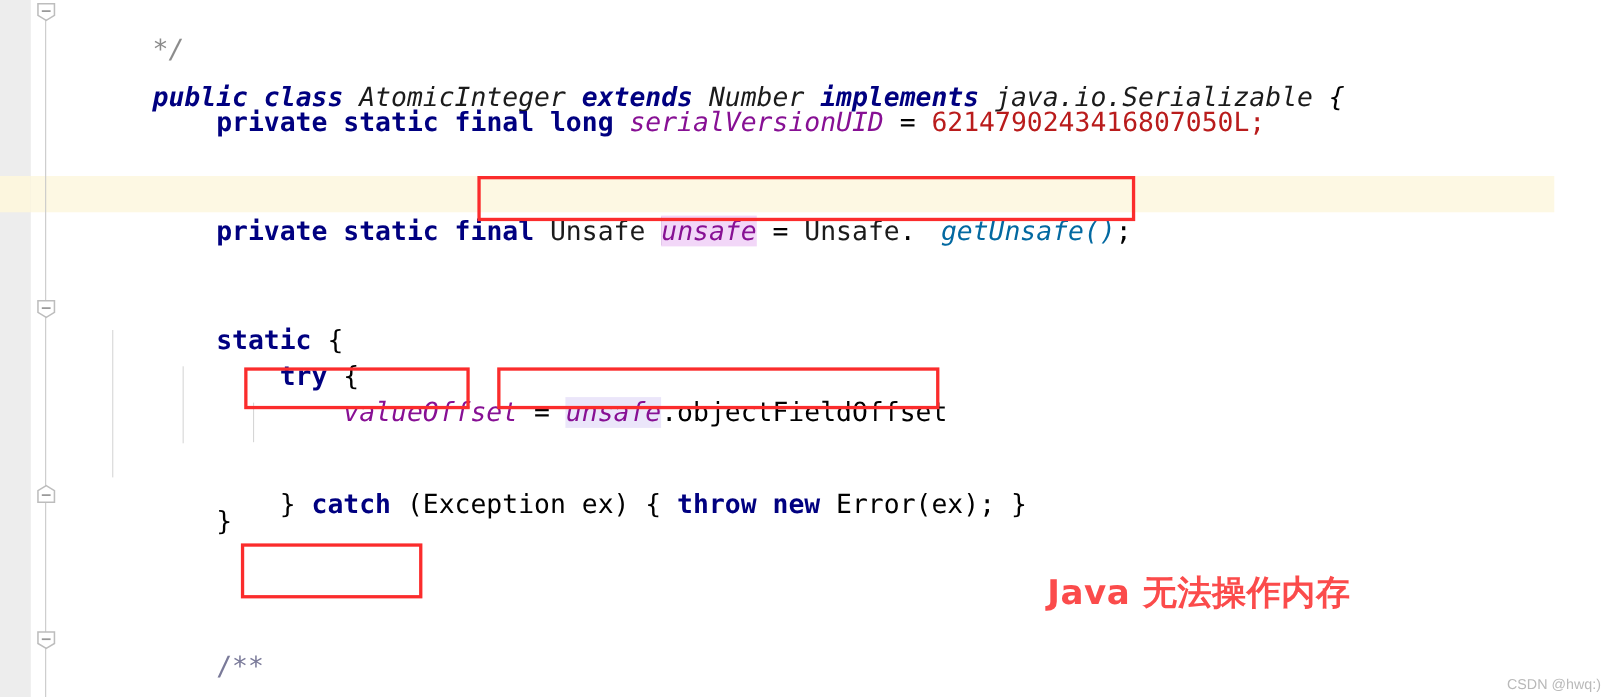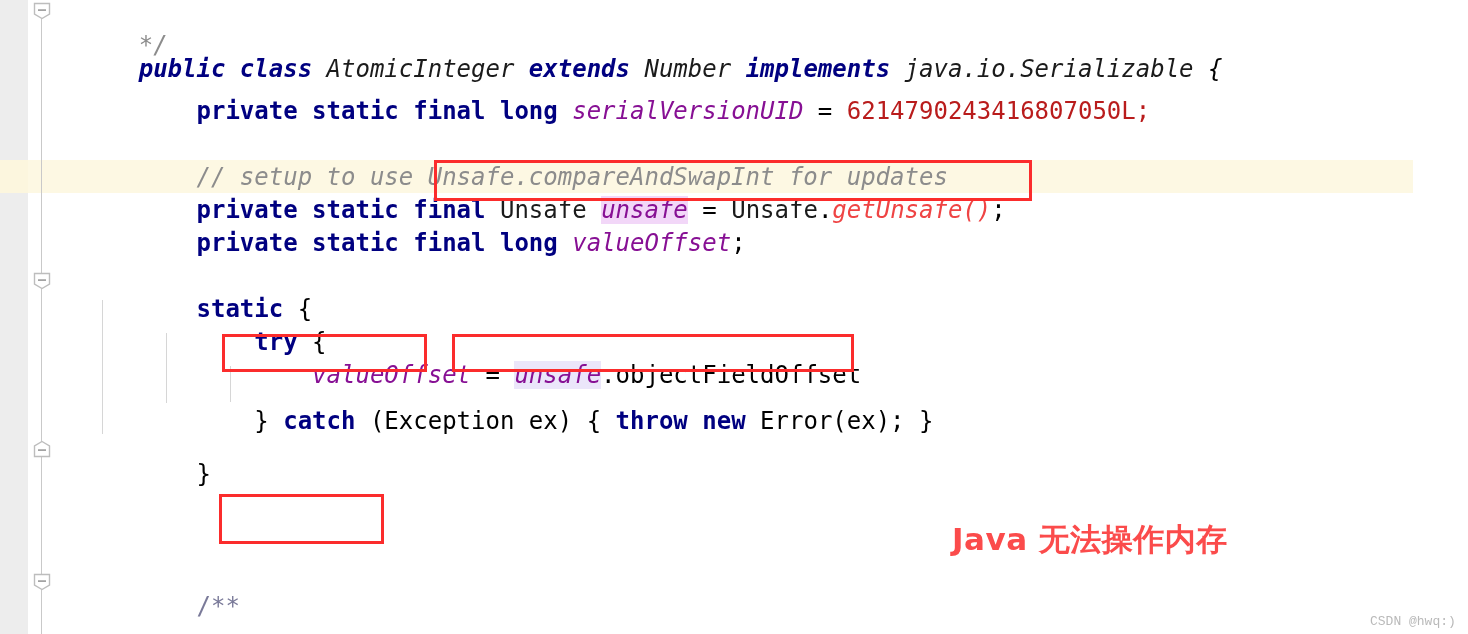--- a/index.html
+++ b/index.html
@@ -97,21 +97,21 @@
   
   .kw   { color: #000080; font-weight: bold; }
   .cls  { color: #1b1b1b; }
   .fld  { color: #871094; font-style: italic; }
   .fldh { color: #871094; font-style: italic; background: #f2d7f8; }
   .fldh2{ color: #871094; font-style: italic; background: #ebe6fa; }
   .num  { color: #b91c1c; }
   .str  { color: #067d17; font-weight: bold; }
   .cmt  { color: #8c8c8c; font-style: italic; }
   .doc  { color: #7a7a99; }
-  .mth  { color: #ef4444; font-style: italic; }
+  .mth  { color: #0369a1; font-style: italic; margin-left: 23px; }
   .plain{ color: #000000; }
   .hint {
     color: #909090;
     background: #ebebeb;
     font-size: 21px;
     border-radius: 3px;
     padding: 0 2px;
   }
 
   
@@ -144,21 +144,21 @@
     line-height: 41px;
     white-space: pre;
     letter-spacing: 0.5px;
   }
   .notes div { white-space: pre; font-weight: bold; }
 
   .watermark {
     position: absolute;
     z-index: 9;
     color: #b9b9b9;
-    font-family: Liberation Mono, monospace;
+    font-family: Liberation Sans, sans-serif;
     font-size: 13px;
     white-space: pre;
   }
 </style>
 </head>
 <body>
 
 <div id="editor">
 
   <div class="caret-line" style="top:160px;"></div>
@@ -199,58 +199,55 @@
   <div class="indent-guide" style="left:102px;top:300px;height:134px;"></div>
   <div class="indent-guide" style="left:166px;top:333px;height:70px;"></div>
   <div class="indent-guide" style="left:230px;top:366px;height:36px;"></div>
 
   <div class="code">
 
     <div class="line" style="top:-4px;">
       <span class="ln-pad"></span><span class="cmt">*/</span>
     </div>
 
-    <div class="line" style="top:20px;font-style:italic;">
+    <div class="line" style="top:39px;font-style:italic;">
       <span class="ln-pad"></span><span class="kw">public</span><span class="plain"> </span><span class="kw">class</span><span class="plain"> </span><span class="cls">AtomicInteger</span><span class="plain"> </span><span class="kw">extends</span><span class="plain"> </span><span class="cls">Number</span><span class="plain"> </span><span class="kw">implements</span><span class="plain"> </span><span class="cls">java.io.Serializable</span><span class="plain"> </span><span class="plain">{</span>
     </div>
 
     <div class="line" style="top:62px;">
       <span class="ln-pad">    </span><span class="kw">private</span><span class="plain"> </span><span class="kw">static</span><span class="plain"> </span><span class="kw">final</span><span class="plain"> </span><span class="kw">long</span><span class="plain"> </span><span class="fld">serialVersionUID</span><span class="plain"> </span><span class="plain">=</span><span class="plain"> </span><span class="num">6214790243416807050L</span><span class="num">;</span>
     </div>
 
     <div class="line" style="top:95px;"><span class="ln-pad"></span></div>
 
     <div class="line" style="top:128px;">
-      <span class="ln-pad">    </span><span class="cmt">// setup to use Unsafe.compareAndSwapInt for updates</span>
+      <span class="ln-pad">    </span>
     </div>
 
     <div class="line" style="top:161px;">
       <span class="ln-pad">    </span><span class="kw">private</span><span class="plain"> </span><span class="kw">static</span><span class="plain"> </span><span class="kw">final</span><span class="plain"> </span><span class="cls">Unsafe</span><span class="plain"> </span><span class="caret"></span><span class="fldh">unsafe</span><span class="plain"> </span><span class="plain">=</span><span class="plain"> </span><span class="cls">Unsafe</span><span class="plain">.</span><span class="mth">getUnsafe()</span><span class="plain">;</span>
     </div>
 
-    <div class="line" style="top:194px;">
-      <span class="ln-pad">    </span><span class="kw">private</span><span class="plain"> </span><span class="kw">static</span><span class="plain"> </span><span class="kw">final</span><span class="plain"> </span><span class="kw">long</span><span class="plain"> </span><span class="fld">valueOffset</span><span class="plain">;</span>
-    </div>
 
     <div class="line" style="top:227px;"><span class="ln-pad"></span></div>
 
     <div class="line" style="top:260px;">
       <span class="ln-pad">    </span><span class="kw">static</span><span class="plain"> </span><span class="plain">{</span>
     </div>
 
     <div class="line" style="top:326px;">
       <span class="ln-pad">            </span><span class="fld">valueOffset</span><span class="plain"> </span><span class="plain">=</span><span class="plain"> </span><span class="fldh2">unsafe</span><span class="plain">.objectFieldOffset</span>
     </div>
 
     <div class="line" style="top:293px;">
       <span class="ln-pad">        </span><span class="kw">try</span><span class="plain"> </span><span class="plain">{</span>
     </div>
 
 
-    <div class="line" style="top:372px;">
+    <div class="line" style="top:409px;">
       <span class="ln-pad">        </span><span class="plain">}</span><span class="plain"> </span><span class="kw">catch</span><span class="plain"> </span><span class="plain">(Exception ex)</span><span class="plain"> </span><span class="plain">{</span><span class="plain"> </span><span class="kw">throw</span><span class="plain"> </span><span class="kw">new</span><span class="plain"> </span><span class="plain">Error(ex);</span><span class="plain"> </span><span class="plain">}</span>
     </div>
 
     <div class="line" style="top:425px;">
       <span class="ln-pad">    </span><span class="plain">}</span>
     </div>
 
     <div class="line" style="top:458px;"><span class="ln-pad"></span></div>
 
 

